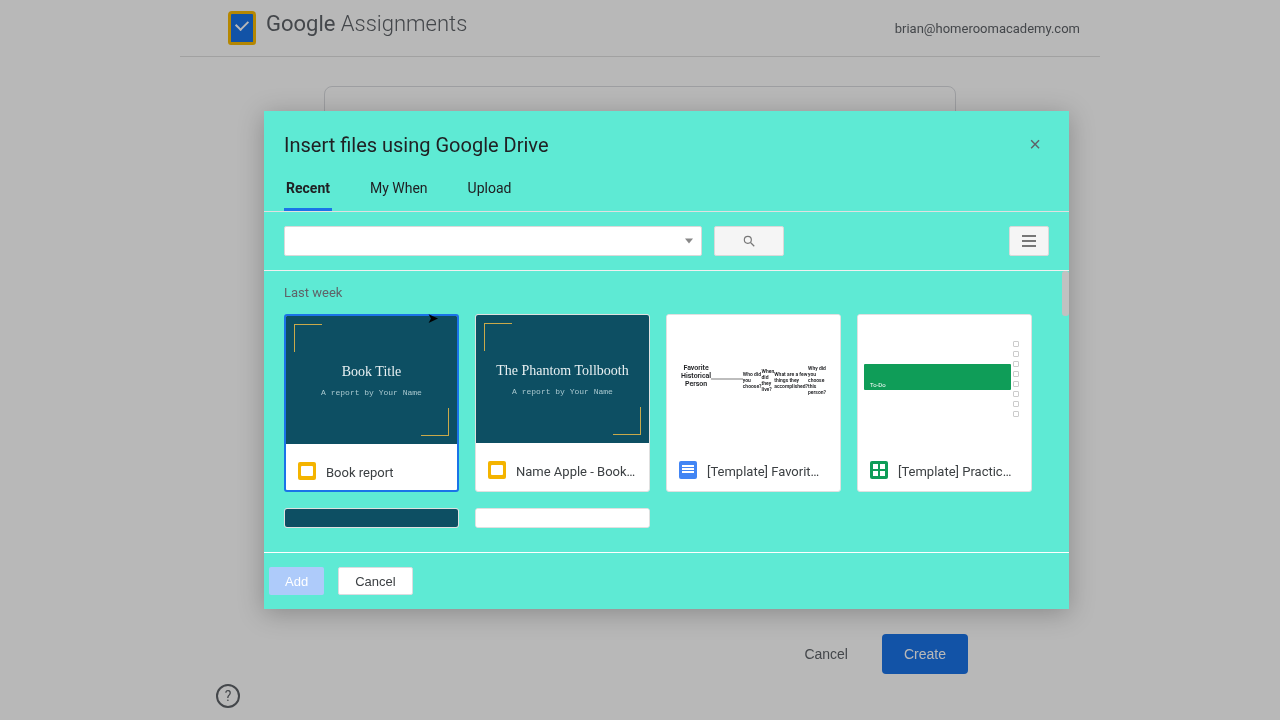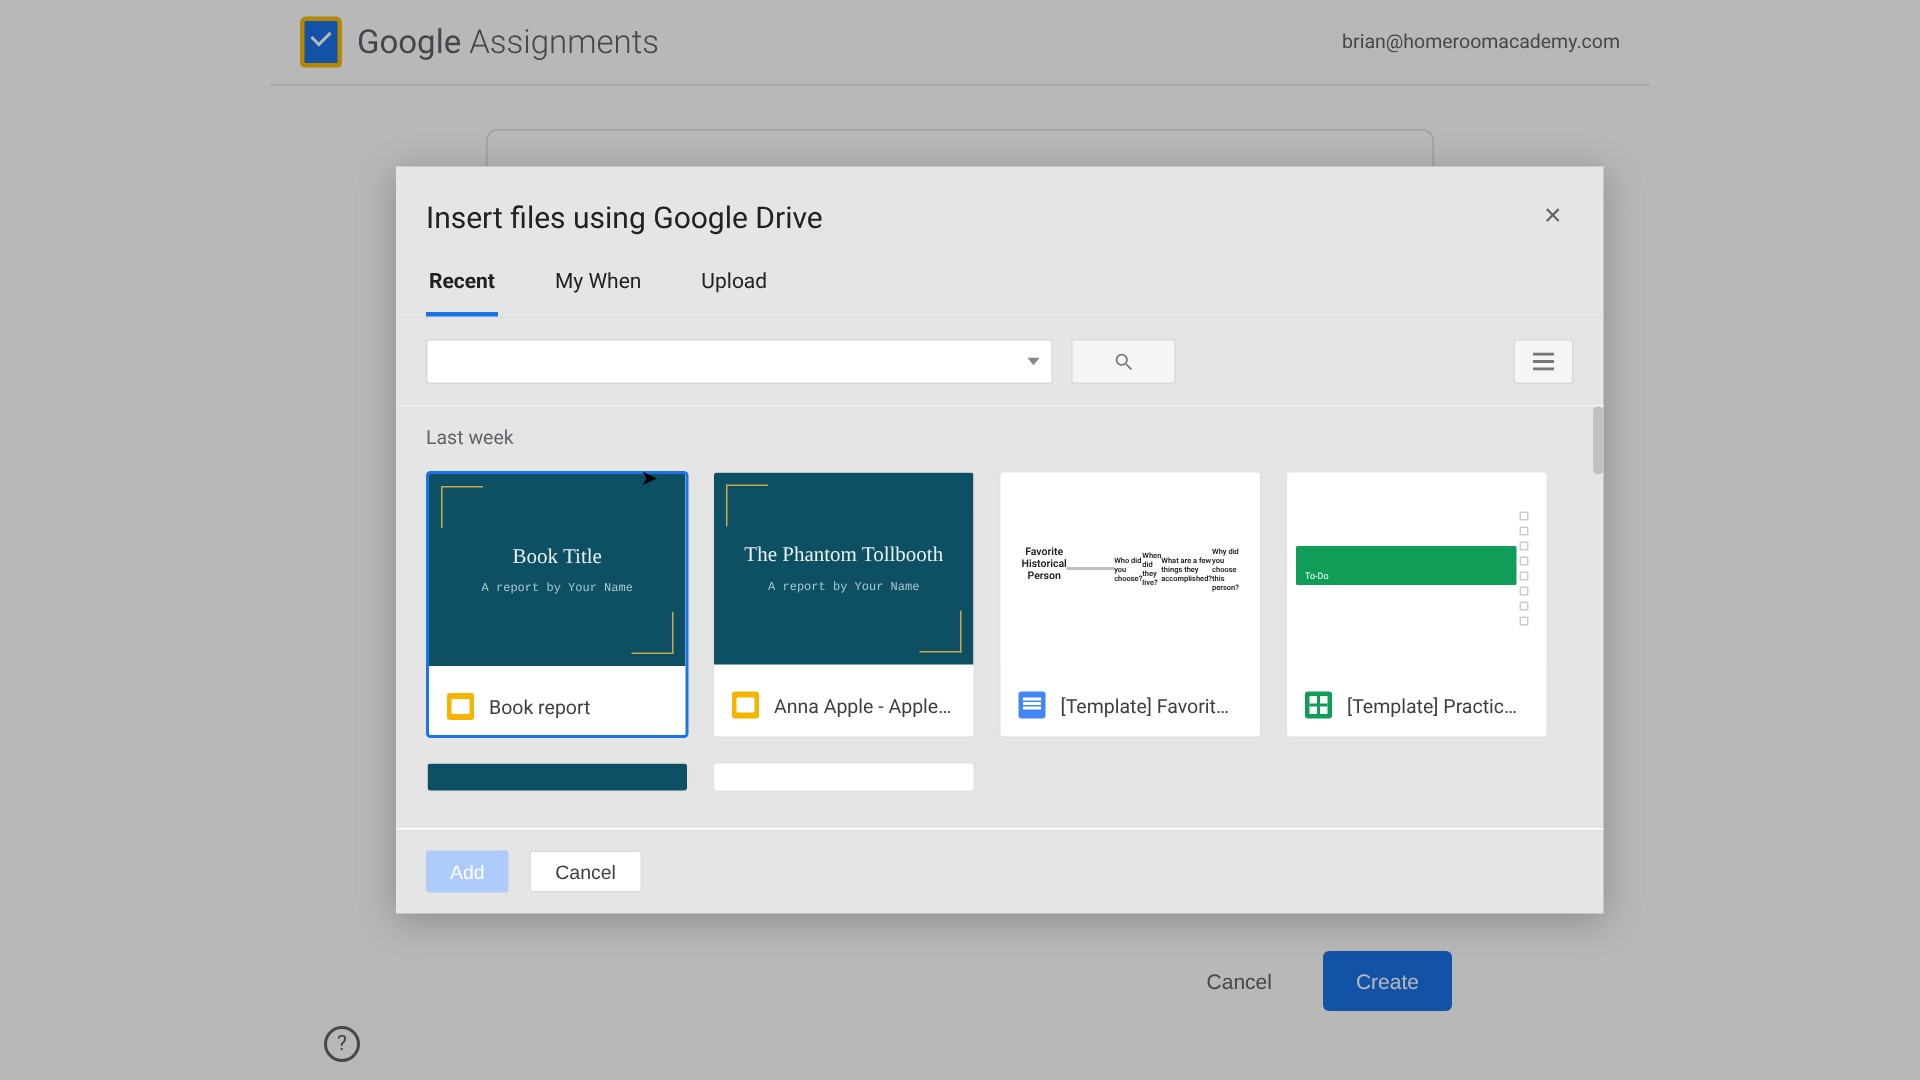--- a/index.html
+++ b/index.html
@@ -8,21 +8,21 @@
 
   
   .page { width: 1280px; height: 720px; background: #ffffff; position: relative; }
   .overlay { position: absolute; inset: 0; background: rgba(0,0,0,0.28); }
 
   .header {
     display: flex; align-items: center; justify-content: space-between;
     height: 57px; border-bottom: 1px solid #e0e0e0; padding: 0 20px;
     margin: 0 180px;
   }
-  .brand { display: flex; align-items: center; gap: 10px; }
+  .brand { display: flex; gap: 10px; margin-left: 28px; }
   .brand-icon {
     width: 28px; height: 34px; background: #1a73e8; border-radius: 4px 4px 3px 3px;
     position: relative; border: 3px solid #fbbc04;
   }
   .brand-icon::after {
     content: ''; position: absolute; top: 6px; left: 5px; width: 10px; height: 6px;
     border-left: 2px solid #fff; border-bottom: 2px solid #fff; transform: rotate(-45deg);
   }
   .brand-text { font-size: 22px; color: #5f6368; font-weight: 400; }
   .brand-text .g { color: #5f6368; }
@@ -43,21 +43,21 @@
 
   .help-btn {
     position: absolute; bottom: 12px; left: 216px; width: 24px; height: 24px;
     border: 2px solid #5f6368; border-radius: 50%; display: flex; align-items: center; justify-content: center;
     font-size: 14px; color: #5f6368; cursor: pointer;
   }
 
   
   .modal {
     position: absolute; top: 111px; left: 264px; width: 805px; height: 498px;
-    background: #e5e5e5; box-shadow: 0 4px 24px rgba(0,0,0,0.25);
+    background: #5eead4; box-shadow: 0 4px 24px rgba(0,0,0,0.25);
     display: flex; flex-direction: column;
   }
   .modal-title-row { display: flex; justify-content: space-between; align-items: center; padding: 18px 20px 8px 20px; }
   .modal-title { font-size: 20px; color: #202124; font-weight: 400; }
   .close-x { font-size: 20px; color: #5f6368; cursor: pointer; background: none; border: none; padding: 4px 8px; }
 
   .tabs { display: flex; gap: 36px; padding: 0 20px; border-bottom: 1px solid #e0e0e0; }
   .tab { padding: 12px 2px; font-size: 14px; color: #202124; cursor: pointer; border-bottom: 3px solid transparent; }
   .tab.active { font-weight: 700; border-bottom-color: #1a73e8; }
 
@@ -101,21 +101,21 @@
   .file-icon.docs { background: #4285f4; }
   .file-icon.docs::after { content:''; position:absolute; left:3px; right:3px; top:4px; height:2px; background:#fff; box-shadow: 0 3px 0 #fff, 0 6px 0 #fff; }
   .file-name { font-size: 13px; color: #3c4043; white-space: nowrap; overflow: hidden; text-overflow: ellipsis; }
 
   .row2 { display: flex; gap: 16px; margin-top: 16px; }
   .row2 .file-card { height: 20px; }
   .row2 .thumb { height: 20px; }
 
   .scroll-indicator { position: absolute; right: 0; top: 0; width: 7px; height: 45px; background: #c1c1c1; border-radius: 3px; }
 
-  .modal-footer { padding: 14px 20px; display: flex; gap: 14px; border-top: 1px solid #fff; }
+  .modal-footer { padding: 14px 5px; display: flex; gap: 14px; border-top: 1px solid #fff; }
   .m-btn { height: 28px; padding: 0 16px; font-size: 13px; border-radius: 2px; cursor: pointer; border: 1px solid transparent; }
   .m-btn.add { background: #aecbfa; color: #fff; border: none; }
   .m-btn.cancel { background: #fff; color: #3c4043; border: 1px solid #dadce0; }
 
   .cursor { position: absolute; top: 310px; left: 427px; font-size: 14px; color: #000; pointer-events: none; z-index: 50; }
 
   svg { display: block; }
 </style>
 </head>
 <body>
@@ -197,21 +197,21 @@
 
         <div class="file-card">
           <div class="thumb slides-dark">
             <div class="corner-tl"></div>
               <div class="corner-br"></div>
             <div class="slides-title">The Phantom Tollbooth</div>
             <div class="slides-sub">A report by Your Name</div>
           </div>
           <div class="file-footer">
             <div class="file-icon slides"></div>
-            <div class="file-name">Anna Apple - Apple…</div>
+            <div class="file-name">Name Apple - Book…</div>
           </div>
         </div>
 
         <div class="file-card">
           <div class="thumb docs">
             <div class="docs-title">Favorite Historical Person</div>
             <div class="docs-line" style="width:90%"></div>
             <div class="docs-label">Who did you choose?</div>
             <div class="docs-label">When did they live?</div>
             <div class="docs-label">What are a few things they accomplished?</div>

